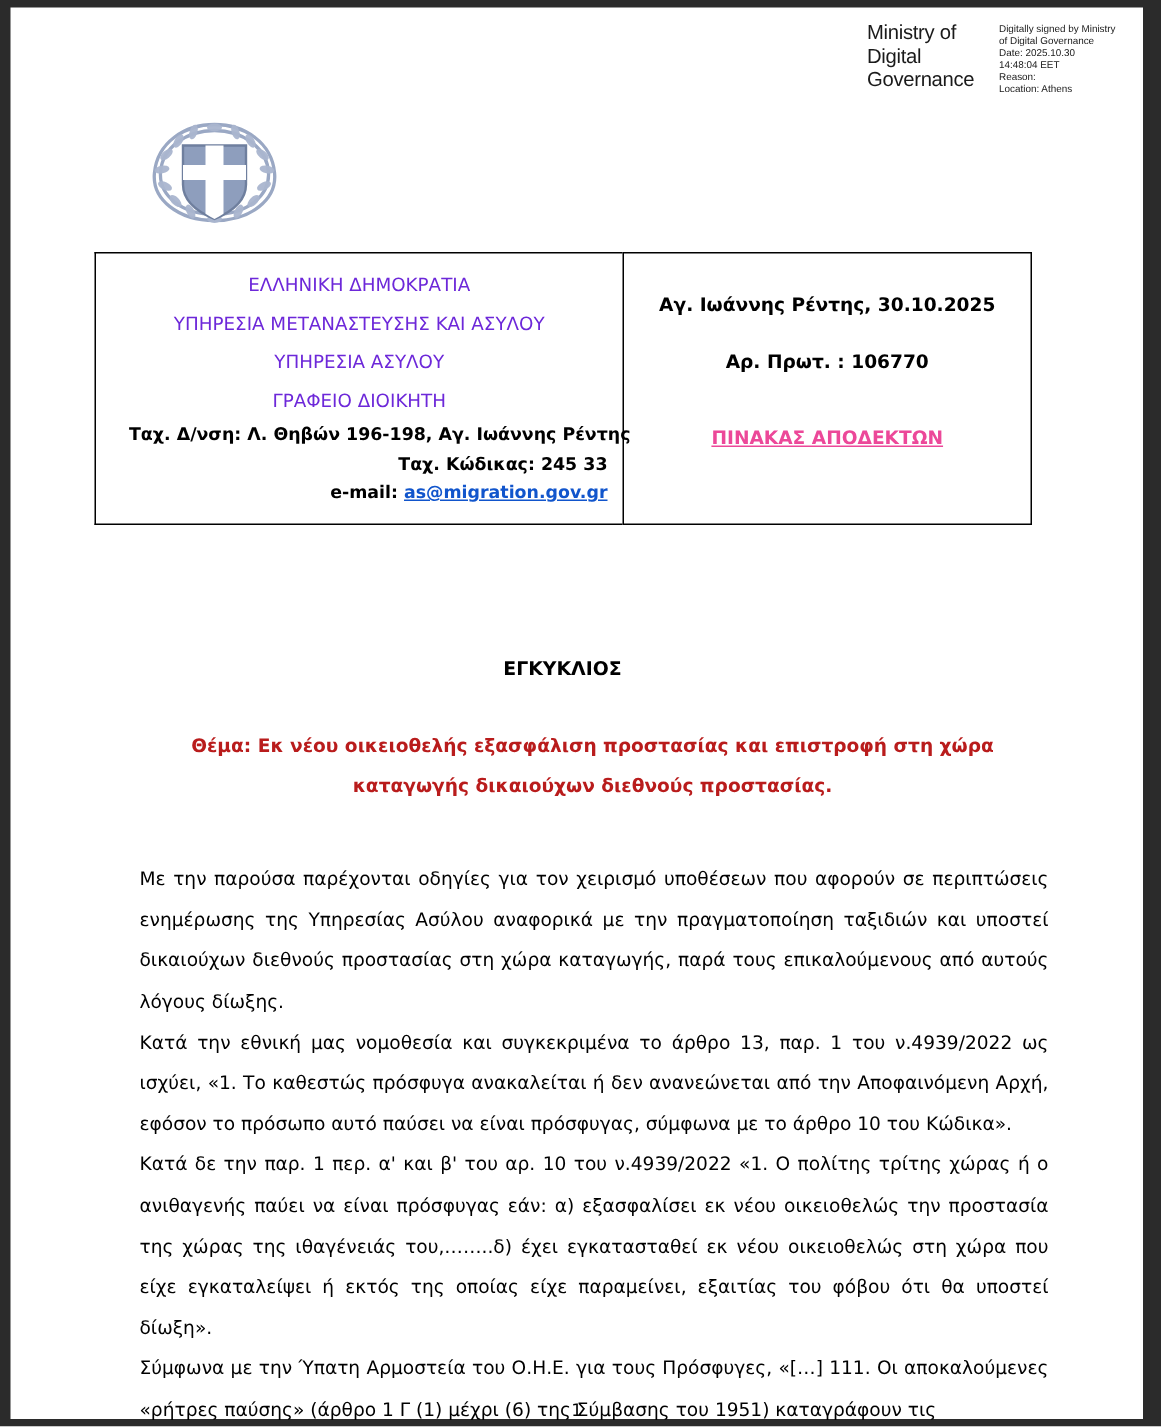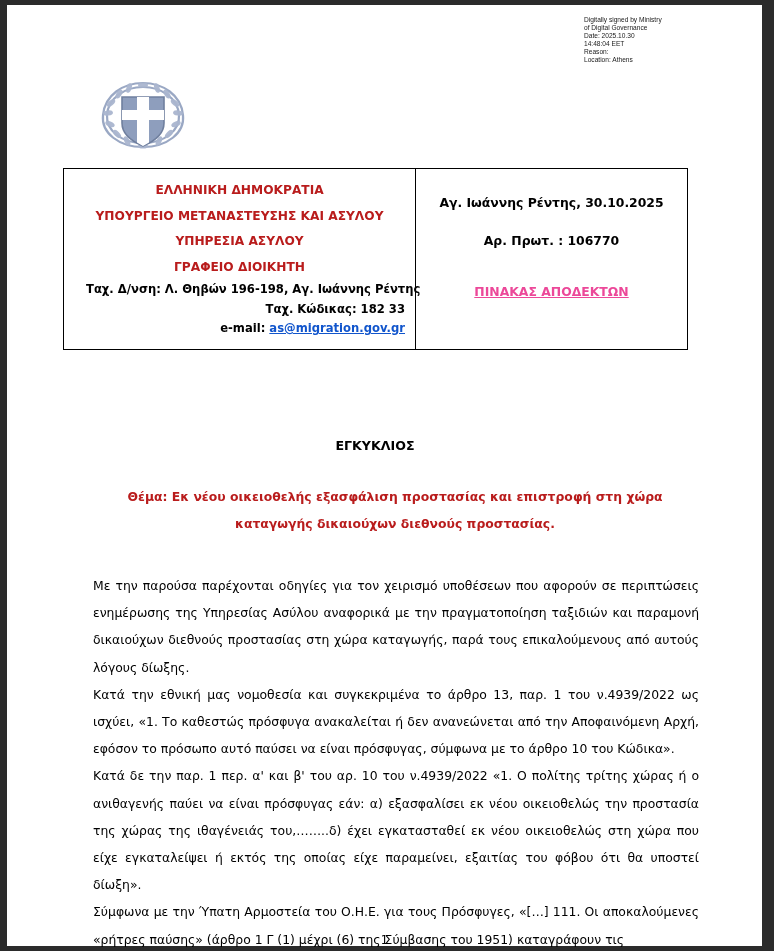--- a/index.html
+++ b/index.html
@@ -89,24 +89,24 @@
   }
   .htd-left {
     width: 352px;
     border-right: 1.6px solid #000000;
   }
   .htd-right {
     width: 272px;
   }
   .auth-line {
     text-align: center;
-    font-weight: bold;
+    font-weight: normal;
     font-size: 12.2px;
     line-height: 25.5px;
-    color: #b91c1c;
+    color: #6d28d9;
     font-family: "DejaVu Sans", sans-serif;
   }
   .addr-line {
     text-align: right;
     font-weight: bold;
     font-size: 11.6px;
     line-height: 19.5px;
     color: #000;
     font-family: "DejaVu Sans", sans-serif;
     white-space: nowrap;
@@ -182,20 +182,21 @@
     color: #000;
   }
 </style>
 </head>
 <body>
 
 <div class="viewer">
   <div class="page">
 
     <div class="sig-block">
+      <div class="sig-title">Ministry of Digital Governance</div>
       <div class="sig-details">
         <div>Digitally signed by Ministry</div>
         <div>of Digital Governance</div>
         <div>Date: 2025.10.30</div>
         <div>14:48:04 EET</div>
         <div>Reason:</div>
         <div>Location: Athens</div>
       </div>
     </div>
 
@@ -225,41 +226,41 @@
         </g>
         <path d="M27 20 H69 V46 C69 57 60 64 48 69 C36 64 27 57 27 46 Z" fill="#8e9ebd" stroke="#6f7f9e" stroke-width="1.6"></path>
         <path d="M42 20 H54 V33 H69 V43 H54 V65.5 C52 66.8 50 68 48 69 C46 68 44 66.8 42 65.5 V43 H27 V33 H42 Z" fill="#ffffff"></path>
       </svg>
     </div>
 
     <div class="header-table">
       <div class="htr">
         <div class="htd htd-left">
           <div class="auth-line">ΕΛΛΗΝΙΚΗ ΔΗΜΟΚΡΑΤΙΑ</div>
-          <div class="auth-line">ΥΠΟΥΡΓΕΙΟ ΜΕΤΑΝΑΣΤΕΥΣΗΣ ΚΑΙ ΑΣΥΛΟΥ</div>
+          <div class="auth-line">ΥΠΗΡΕΣΙΑ ΜΕΤΑΝΑΣΤΕΥΣΗΣ ΚΑΙ ΑΣΥΛΟΥ</div>
           <div class="auth-line">ΥΠΗΡΕΣΙΑ ΑΣΥΛΟΥ</div>
           <div class="auth-line">ΓΡΑΦΕΙΟ ΔΙΟΙΚΗΤΗ</div>
           <div class="addr-line">Ταχ. Δ/νση: Λ. Θηβών 196-198, Αγ. Ιωάννης Ρέντης</div>
-          <div class="addr-line">Ταχ. Κώδικας: 182 33</div>
+          <div class="addr-line">Ταχ. Κώδικας: 245 33</div>
           <div class="addr-line"><span>e-mail: </span><a class="mail-link" href="#">as@migration.gov.gr</a></div>
         </div>
         <div class="htd htd-right">
           <div class="right-line">Αγ. Ιωάννης Ρέντης, 30.10.2025</div>
           <div class="right-line">Αρ. Πρωτ. : 106770</div>
           <div class="recipients">ΠΙΝΑΚΑΣ ΑΠΟΔΕΚΤΩΝ</div>
         </div>
       </div>
     </div>
 
     <div class="doc-title">ΕΓΚΥΚΛΙΟΣ</div>
 
     <div class="subject"><span>Θέμα: </span><span>Εκ νέου οικειοθελής εξασφάλιση προστασίας και επιστροφή στη χώρα καταγωγής δικαιούχων διεθνούς προστασίας.</span></div>
 
     <div class="body-text">
-      <p>Με την παρούσα παρέχονται οδηγίες για τον χειρισμό υποθέσεων που αφορούν σε περιπτώσεις ενημέρωσης της Υπηρεσίας Ασύλου αναφορικά με την πραγματοποίηση ταξιδιών και παραμονή δικαιούχων διεθνούς προστασίας στη χώρα καταγωγής, παρά τους επικαλούμενους από αυτούς λόγους δίωξης.</p>
+      <p>Με την παρούσα παρέχονται οδηγίες για τον χειρισμό υποθέσεων που αφορούν σε περιπτώσεις ενημέρωσης της Υπηρεσίας Ασύλου αναφορικά με την πραγματοποίηση ταξιδιών και υποστεί δικαιούχων διεθνούς προστασίας στη χώρα καταγωγής, παρά τους επικαλούμενους από αυτούς λόγους δίωξης.</p>
       <p><span>Κατά την εθνική μας νομοθεσία και συγκεκριμένα το άρθρο 13, παρ. 1 του ν.4939/2022 ως ισχύει, «1. </span><span class="ital">Το καθεστώς πρόσφυγα ανακαλείται ή δεν ανανεώνεται από την Αποφαινόμενη Αρχή, εφόσον το πρόσωπο αυτό παύσει να είναι πρόσφυγας, σύμφωνα με το άρθρο 10 του Κώδικα</span><span>».</span></p>
       <p><span>Κατά δε την παρ. 1 περ. α' και β' του αρ. 10 του ν.4939/2022 «1. </span><span class="ital">Ο πολίτης τρίτης χώρας ή ο ανιθαγενής παύει να είναι πρόσφυγας εάν: α) εξασφαλίσει εκ νέου οικειοθελώς την προστασία της χώρας της ιθαγένειάς του,……..δ) έχει εγκατασταθεί εκ νέου οικειοθελώς στη χώρα που είχε εγκαταλείψει ή εκτός της οποίας είχε παραμείνει, εξαιτίας του φόβου ότι θα υποστεί δίωξη</span><span>».</span></p>
       <p><span>Σύμφωνα με την Ύπατη Αρμοστεία του Ο.Η.Ε. για τους Πρόσφυγες, «</span><span class="ital">[…] 111. Οι αποκαλούμενες «ρήτρες παύσης» (άρθρο 1 Γ (1) μέχρι (6) της Σύμβασης του 1951) καταγράφουν τις</span></p>
     </div>
 
     <div class="page-number">1</div>
 
   </div>
 </div>
 

